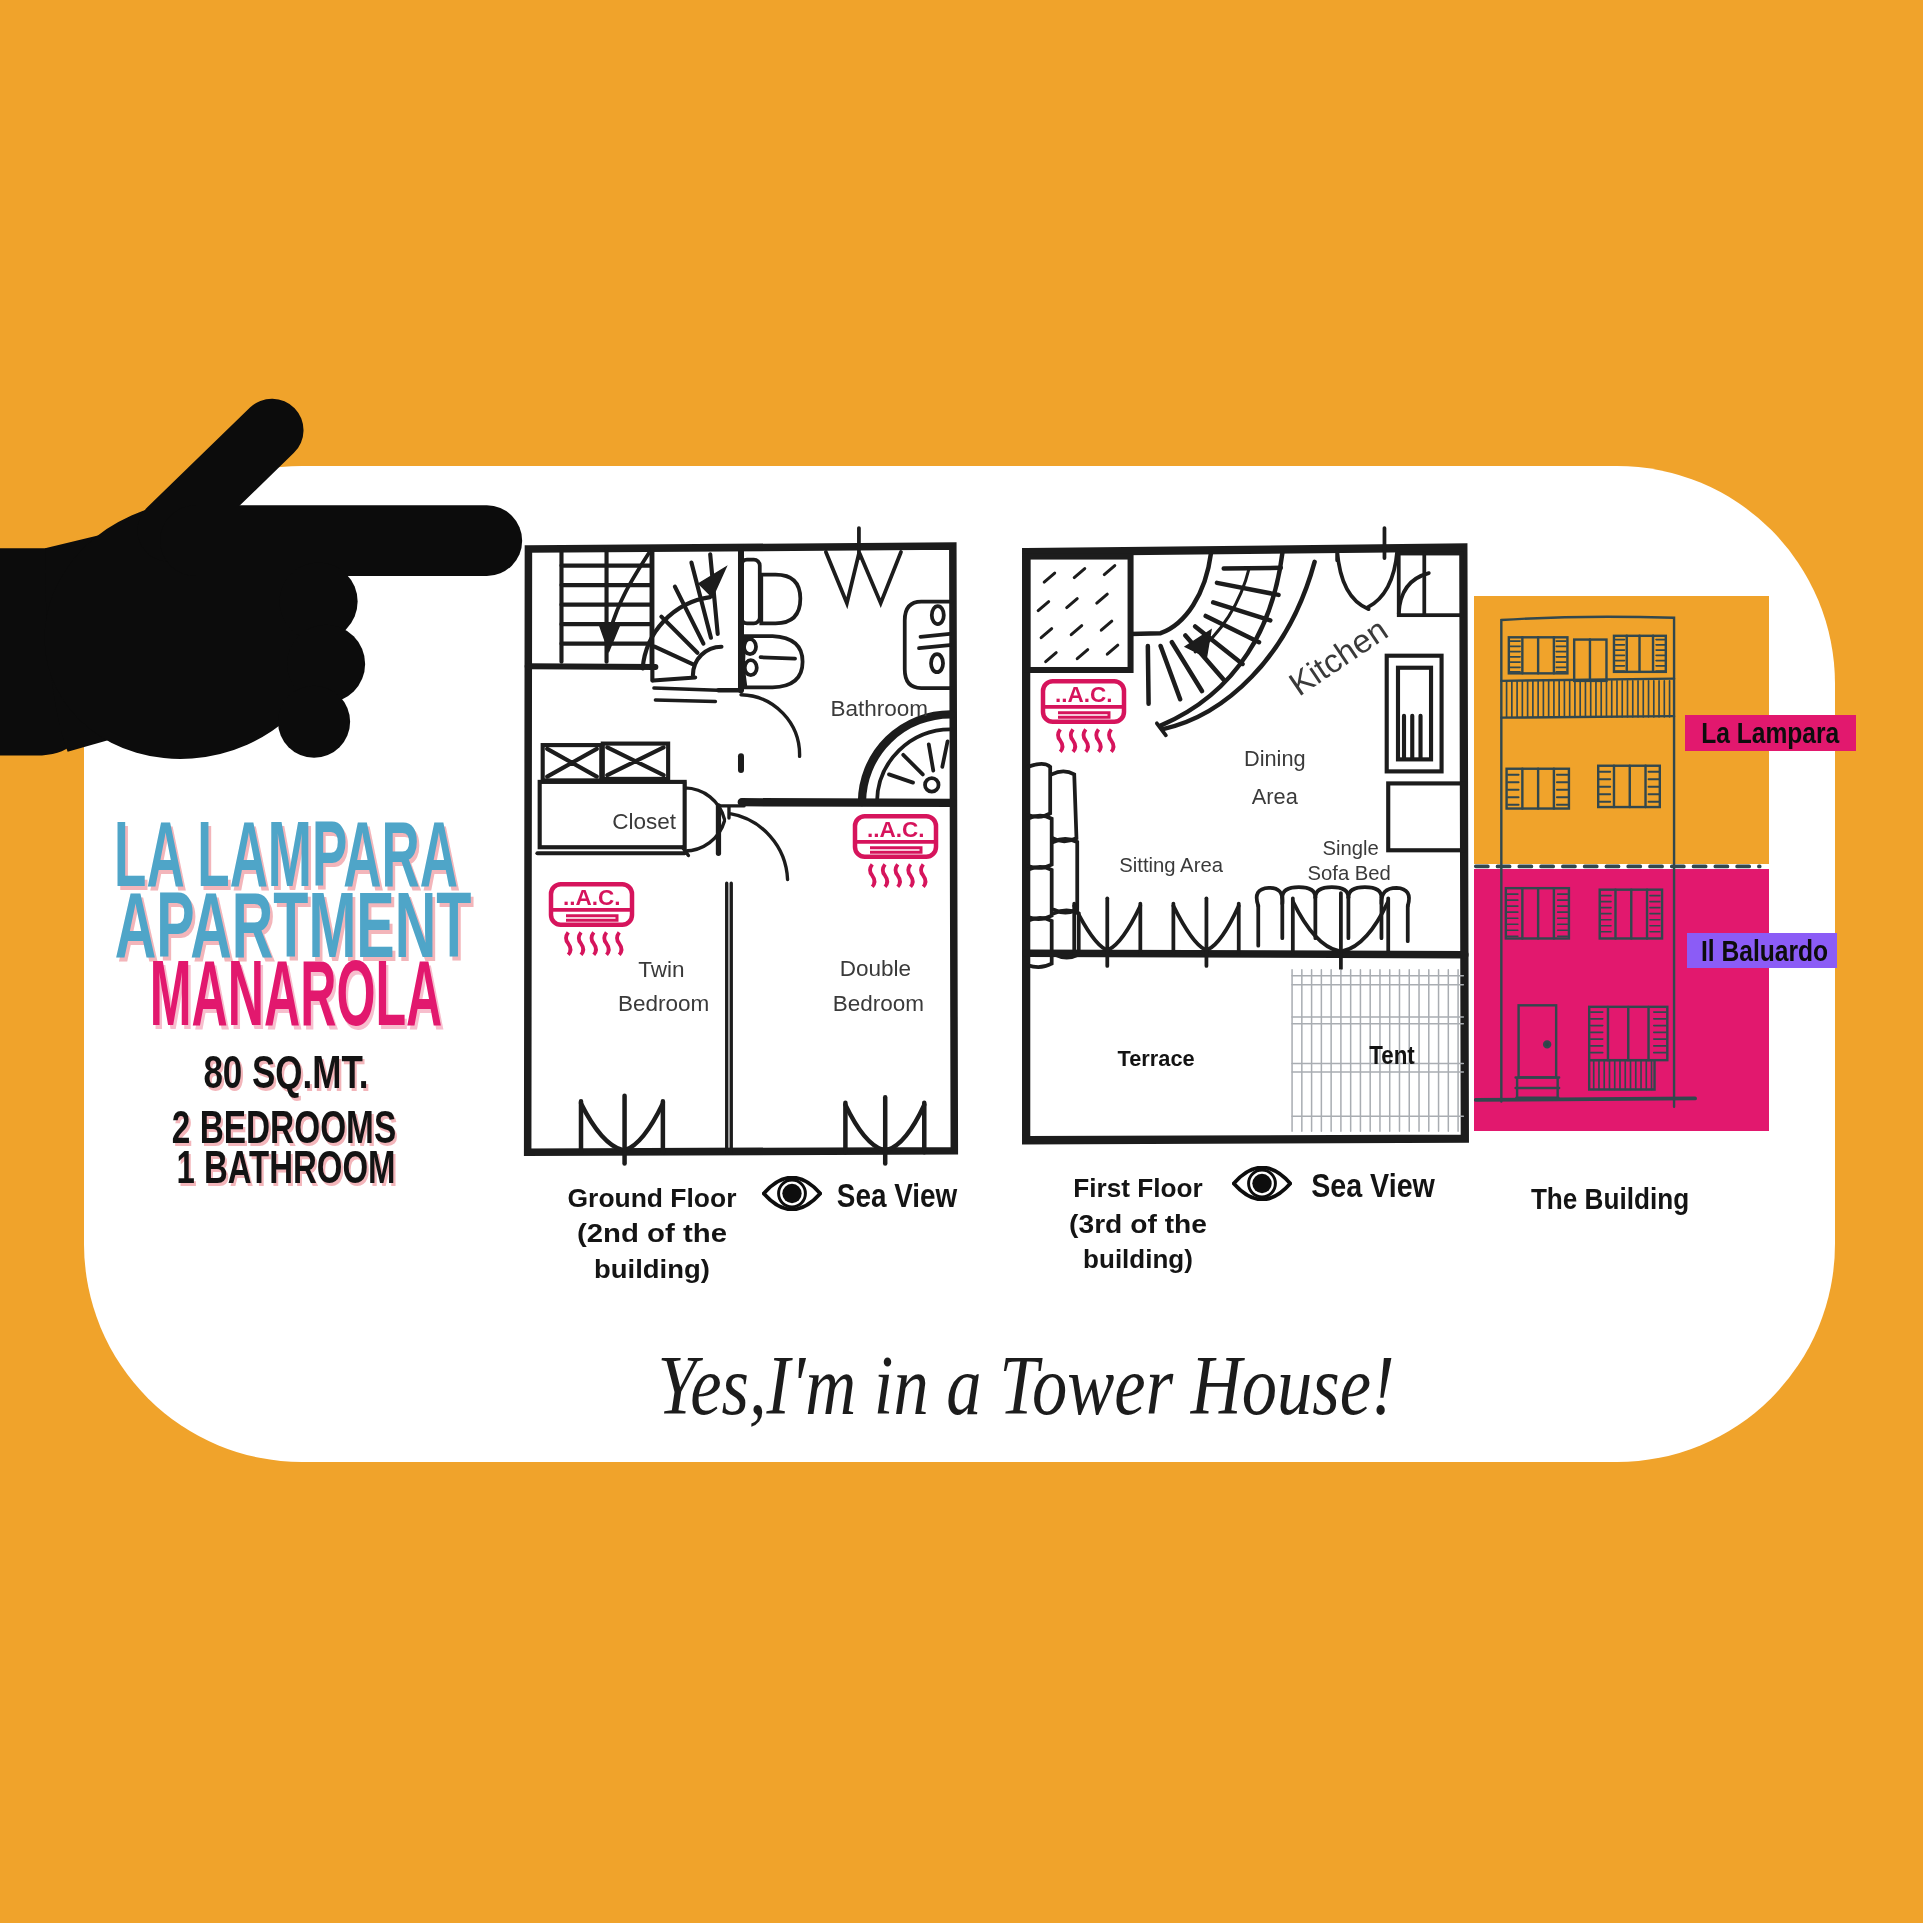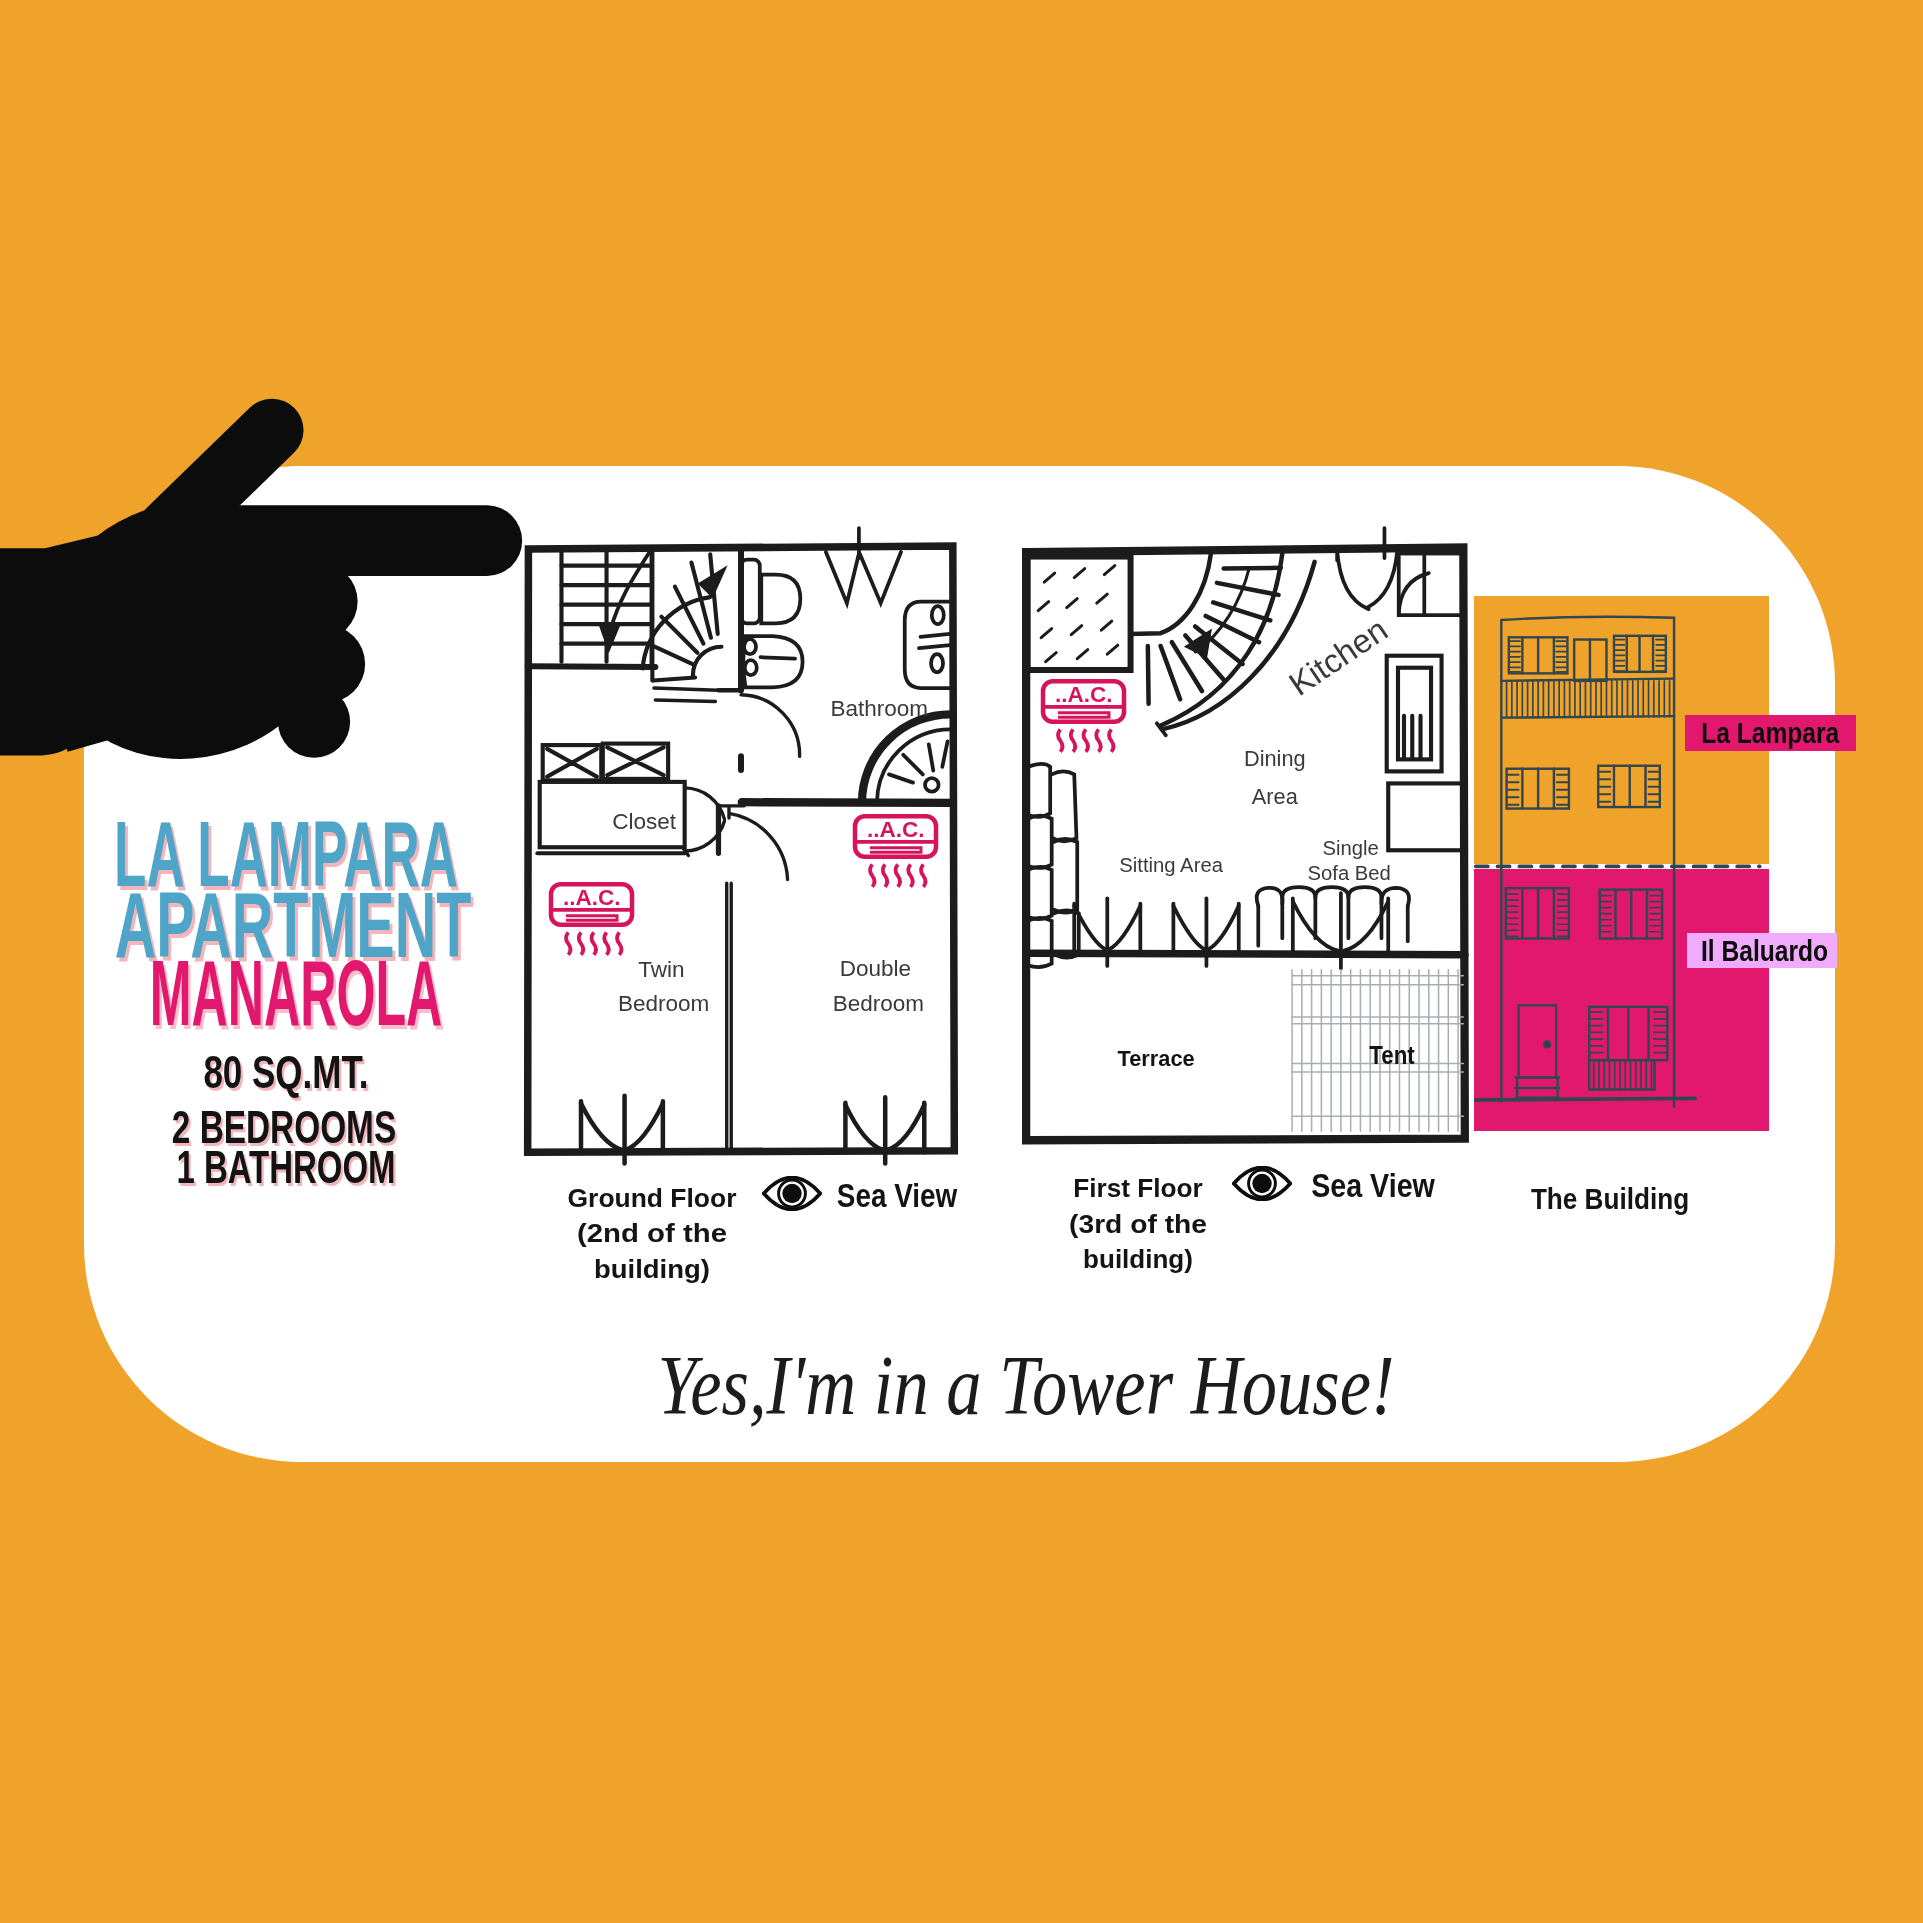--- a/index.html
+++ b/index.html
@@ -415,19 +415,19 @@
       <path d="M153,618 L240,618 L240,657 L153,657 Z"></path>
       <path d="M159,618 L159,657 M166,618 L166,657 M173,618 L173,657 M180,618 L180,657 M187,618 L187,657 M194,618 L194,657 M201,618 L201,657 M208,618 L208,657 M215,618 L215,657 M222,618 L222,657 M229,618 L229,657 M236,618 L236,657" stroke-width="2.2"></path>
     </g>
 
     <path d="M2,671 L294,669" stroke-width="5"></path>
   </g>
 </svg>
 
 <div class="abs" style="left:1685px;top:715px;width:171px;height:36px;background:#E2186E;color:#0d0d0d;font-weight:bold;font-size:30px;line-height:35px;text-align:center;white-space:nowrap;"><span style="display:inline-block;transform:scaleX(0.82);">La Lampara</span></div>
 
-<div class="abs" style="left:1687px;top:933px;width:150px;height:35px;background:#f0abfc;color:#0d0d0d;font-weight:bold;font-size:30px;line-height:35px;text-align:center;white-space:nowrap;"><span style="display:inline-block;transform:scaleX(0.82);">Il Baluardo</span></div>
+<div class="abs" style="left:1687px;top:933px;width:150px;height:35px;background:#8b5cf6;color:#0d0d0d;font-weight:bold;font-size:30px;line-height:35px;text-align:center;white-space:nowrap;"><span style="display:inline-block;transform:scaleX(0.82);">Il Baluardo</span></div>
 
 <div class="abs cap" style="left:1610px;top:1184px;transform:translateX(-50%) scaleX(0.871);font-size:30px;line-height:30px;">The Building</div>
 
 <div class="abs" style="left:1026px;top:1344px;transform:translateX(-50%) scaleX(0.84);white-space:nowrap;
      font-family:'Liberation Serif', serif;font-style:italic;font-size:84px;line-height:84px;color:#1c1c1c;">Yes,I'm in a Tower House!</div>
 
 
 </body></html>

